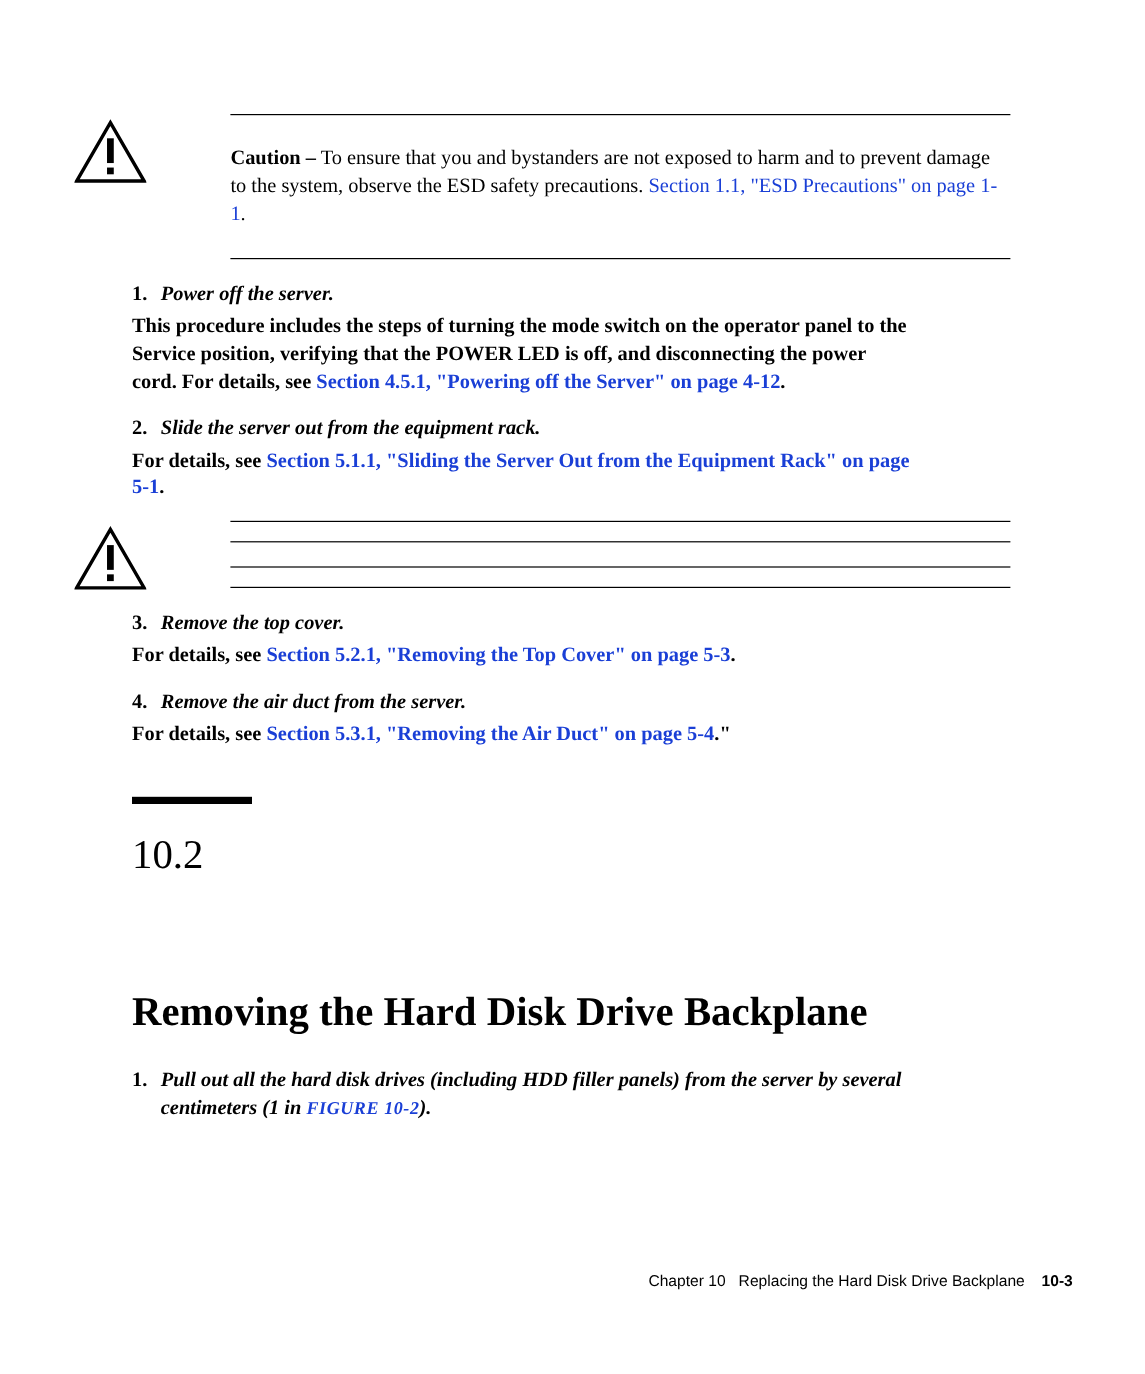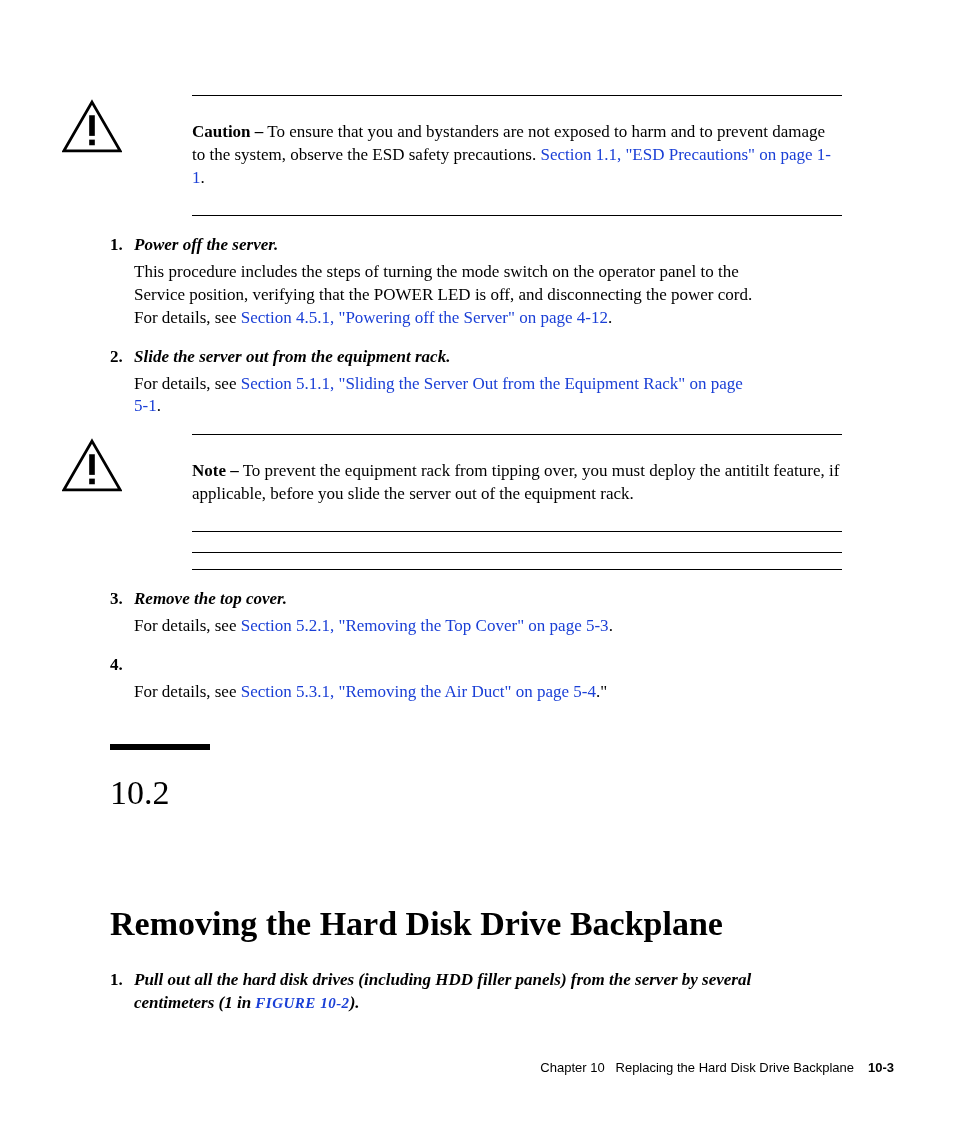--- a/index.html
+++ b/index.html
@@ -61,22 +61,22 @@
   ol.steps > li .num {
     font-weight: bold;
     width: 24px;
     flex: 0 0 24px;
   }
   ol.steps > li .title {
     font-weight: bold;
     font-style: italic;
   }
   ol.steps > li .step-body {
-    margin-left: 24px;
     margin-top: 4px;
+    font-weight: bold;
   }
 
   .section-rule {
     margin-top: 40px;
     margin-left: 0;
     width: 100px;
     height: 6px;
     background: #000;
   }
   .section-head {
@@ -160,23 +160,20 @@
   <div class="body-left note-block">
     <hr class="hr-thin">
     <div class="icon">
       <svg viewBox="0 0 64 56">
           <path d="M32 2 L62 54 L2 54 Z" fill="none" stroke="#000" stroke-width="3"></path>
           <rect x="29" y="16" width="6" height="22" fill="#000"></rect>
           <rect x="29" y="42" width="6" height="6" fill="#000"></rect>
         </svg>
     </div>
     <div class="gap-8"></div>
-    <p class="admon">
-      <span class="label">Note –</span><span> To prevent the equipment rack from tipping over, you must deploy the antitilt feature, if applicable, before you slide the server out of the equipment rack.</span>
-    </p>
     <div class="gap-8"></div>
     <hr class="hr-thin">
   </div>
 
   <div class="gap-20"></div>
 
   <div class="body-left">
     <hr class="hr-thin">
     <div class="gap-8"></div>
     <div class="gap-8"></div>
@@ -189,20 +186,21 @@
         <span class="num">3.</span>
         <span class="title">Remove the top cover.</span>
       </div>
       <div class="step-body">
         <span>For details, see </span><a href="#" class="link">Section 5.2.1, "Removing the Top Cover" on page 5-3</a><span>.</span>
       </div>
     </li>
     <li>
       <div class="step-head">
         <span class="num">4.</span>
+        <span class="title">Remove the air duct from the server.</span>
       </div>
       <div class="step-body">
         <span>For details, see </span><a href="#" class="link">Section 5.3.1, "Removing the Air Duct" on page 5-4</a><span>."</span>
       </div>
     </li>
   </ol>
 
   <div class="section-rule"></div>
   <div class="section-head">
     <div class="section-num">10.2</div>

